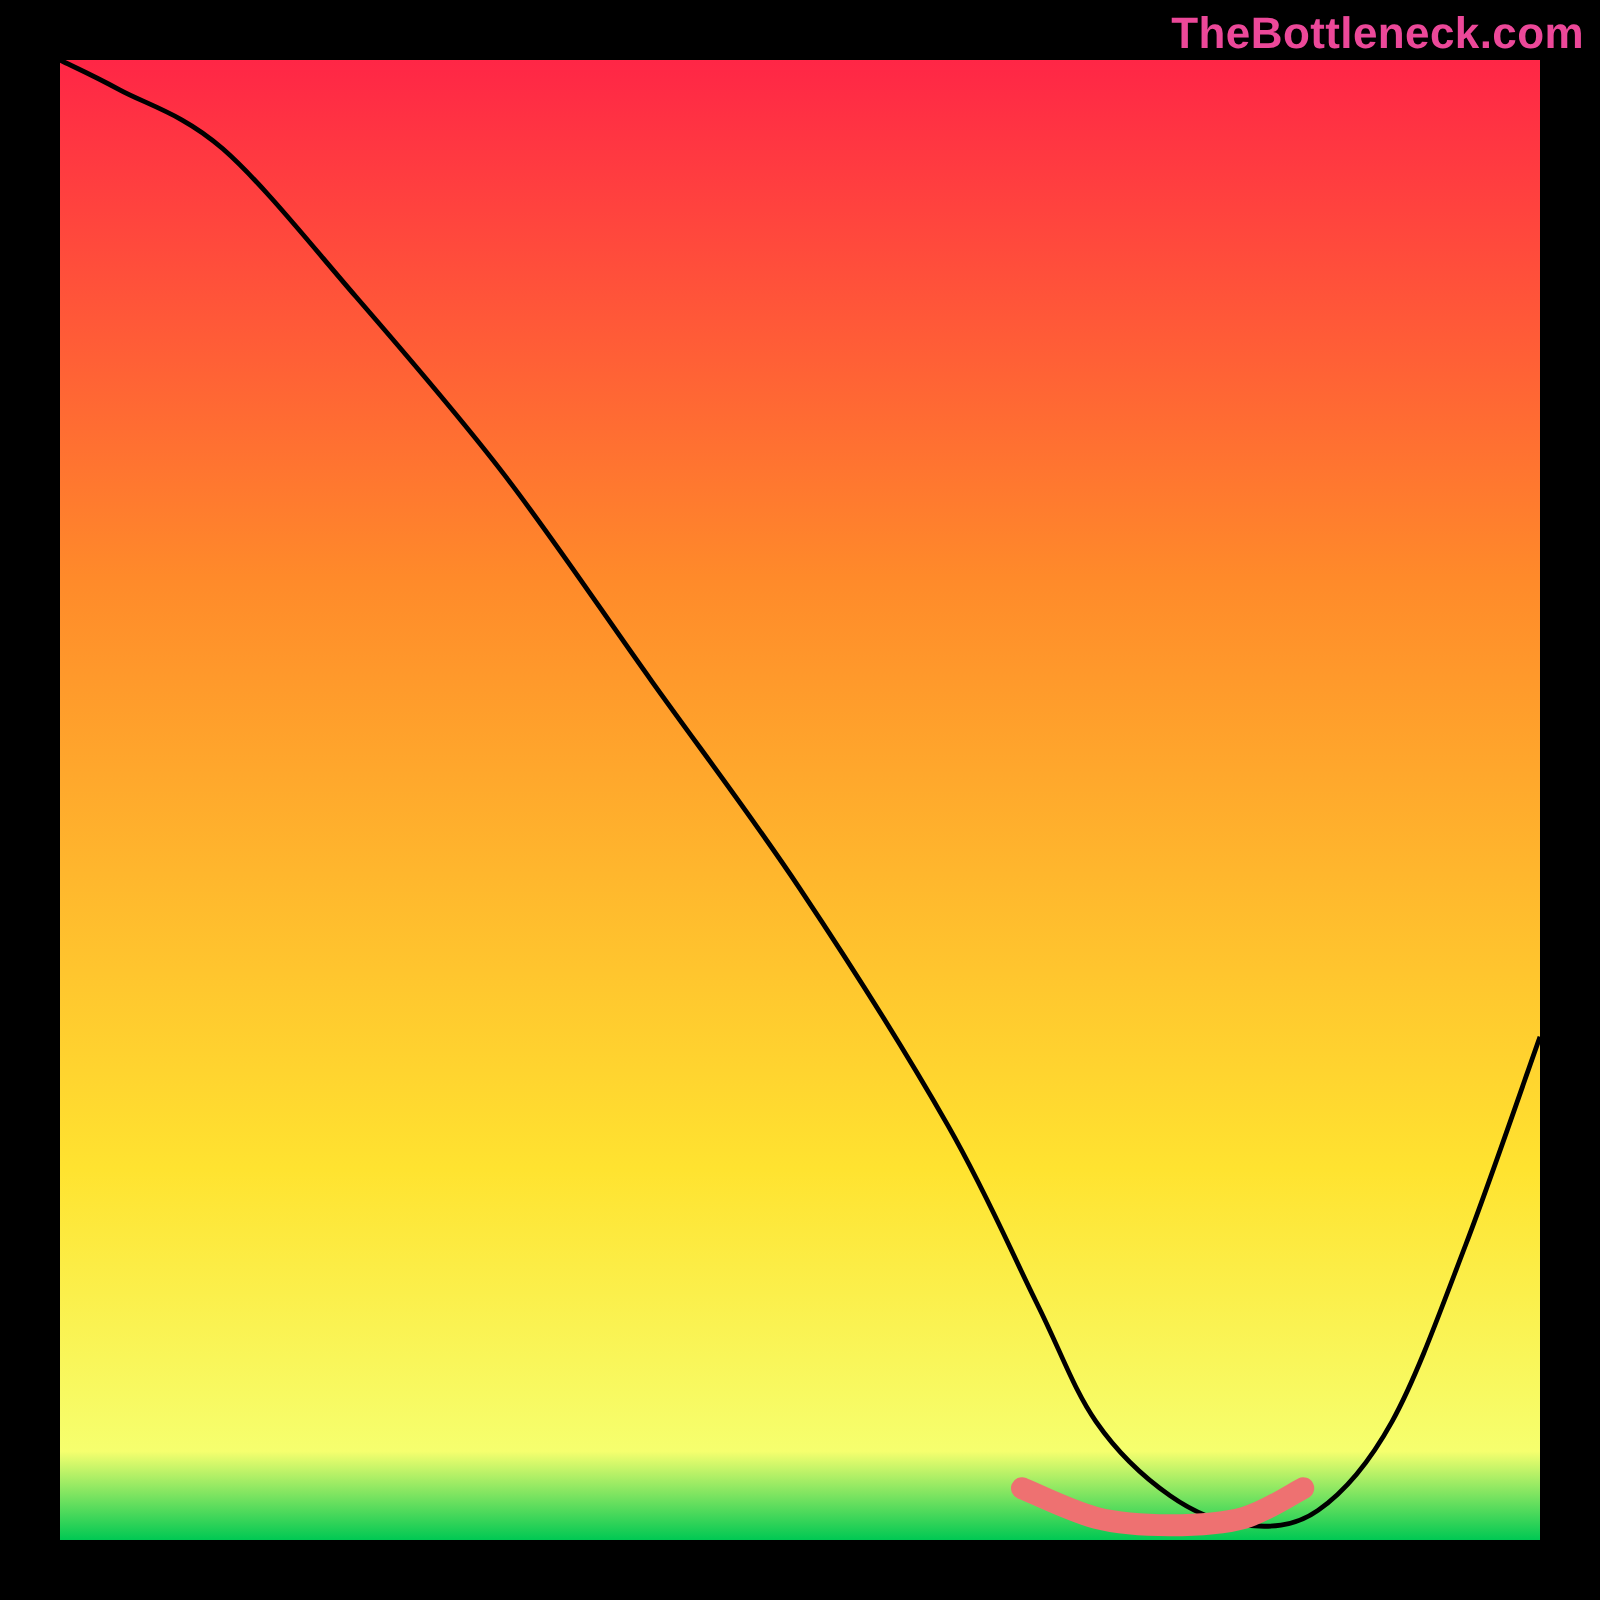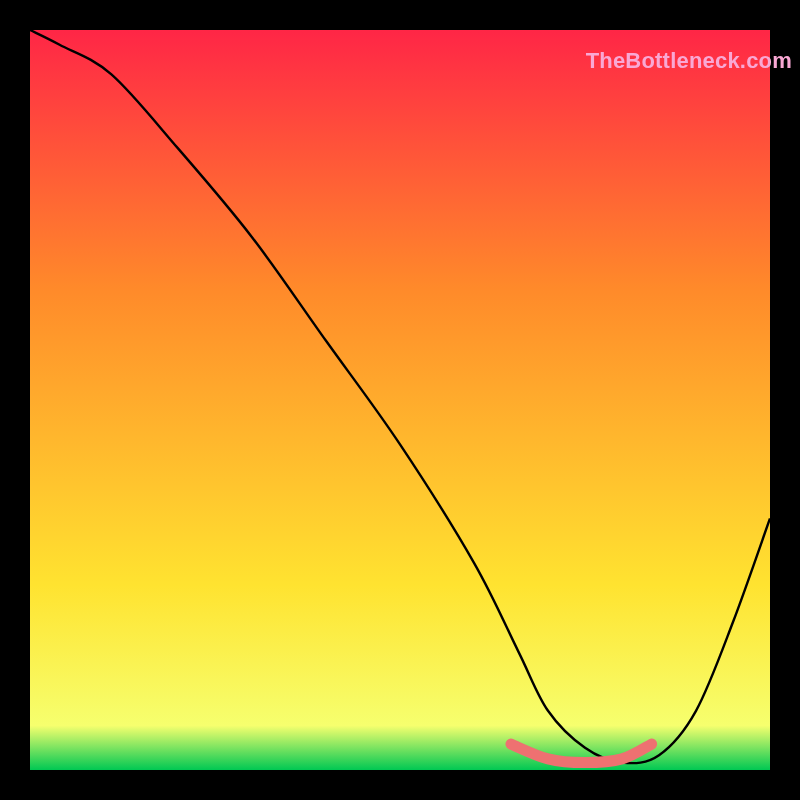--- a/index.html
+++ b/index.html
@@ -14,26 +14,25 @@
   .wrap {
     position: relative;
     width: 800px;
     height: 800px;
     background: #000;
   }
   .watermark {
     position: absolute;
     top: 4px;
     right: 8px;
-    color: #f9a8d4;
+    color: #ec4899;
     font-size: 22px;
     font-weight: 600;
     letter-spacing: 0.2px;
     z-index: 5;
-    margin-top: 44px;
   }
   svg {
     position: absolute;
     top: 30px;
     left: 30px;
     display: block;
   }
 </style>
 </head>
 <body>

